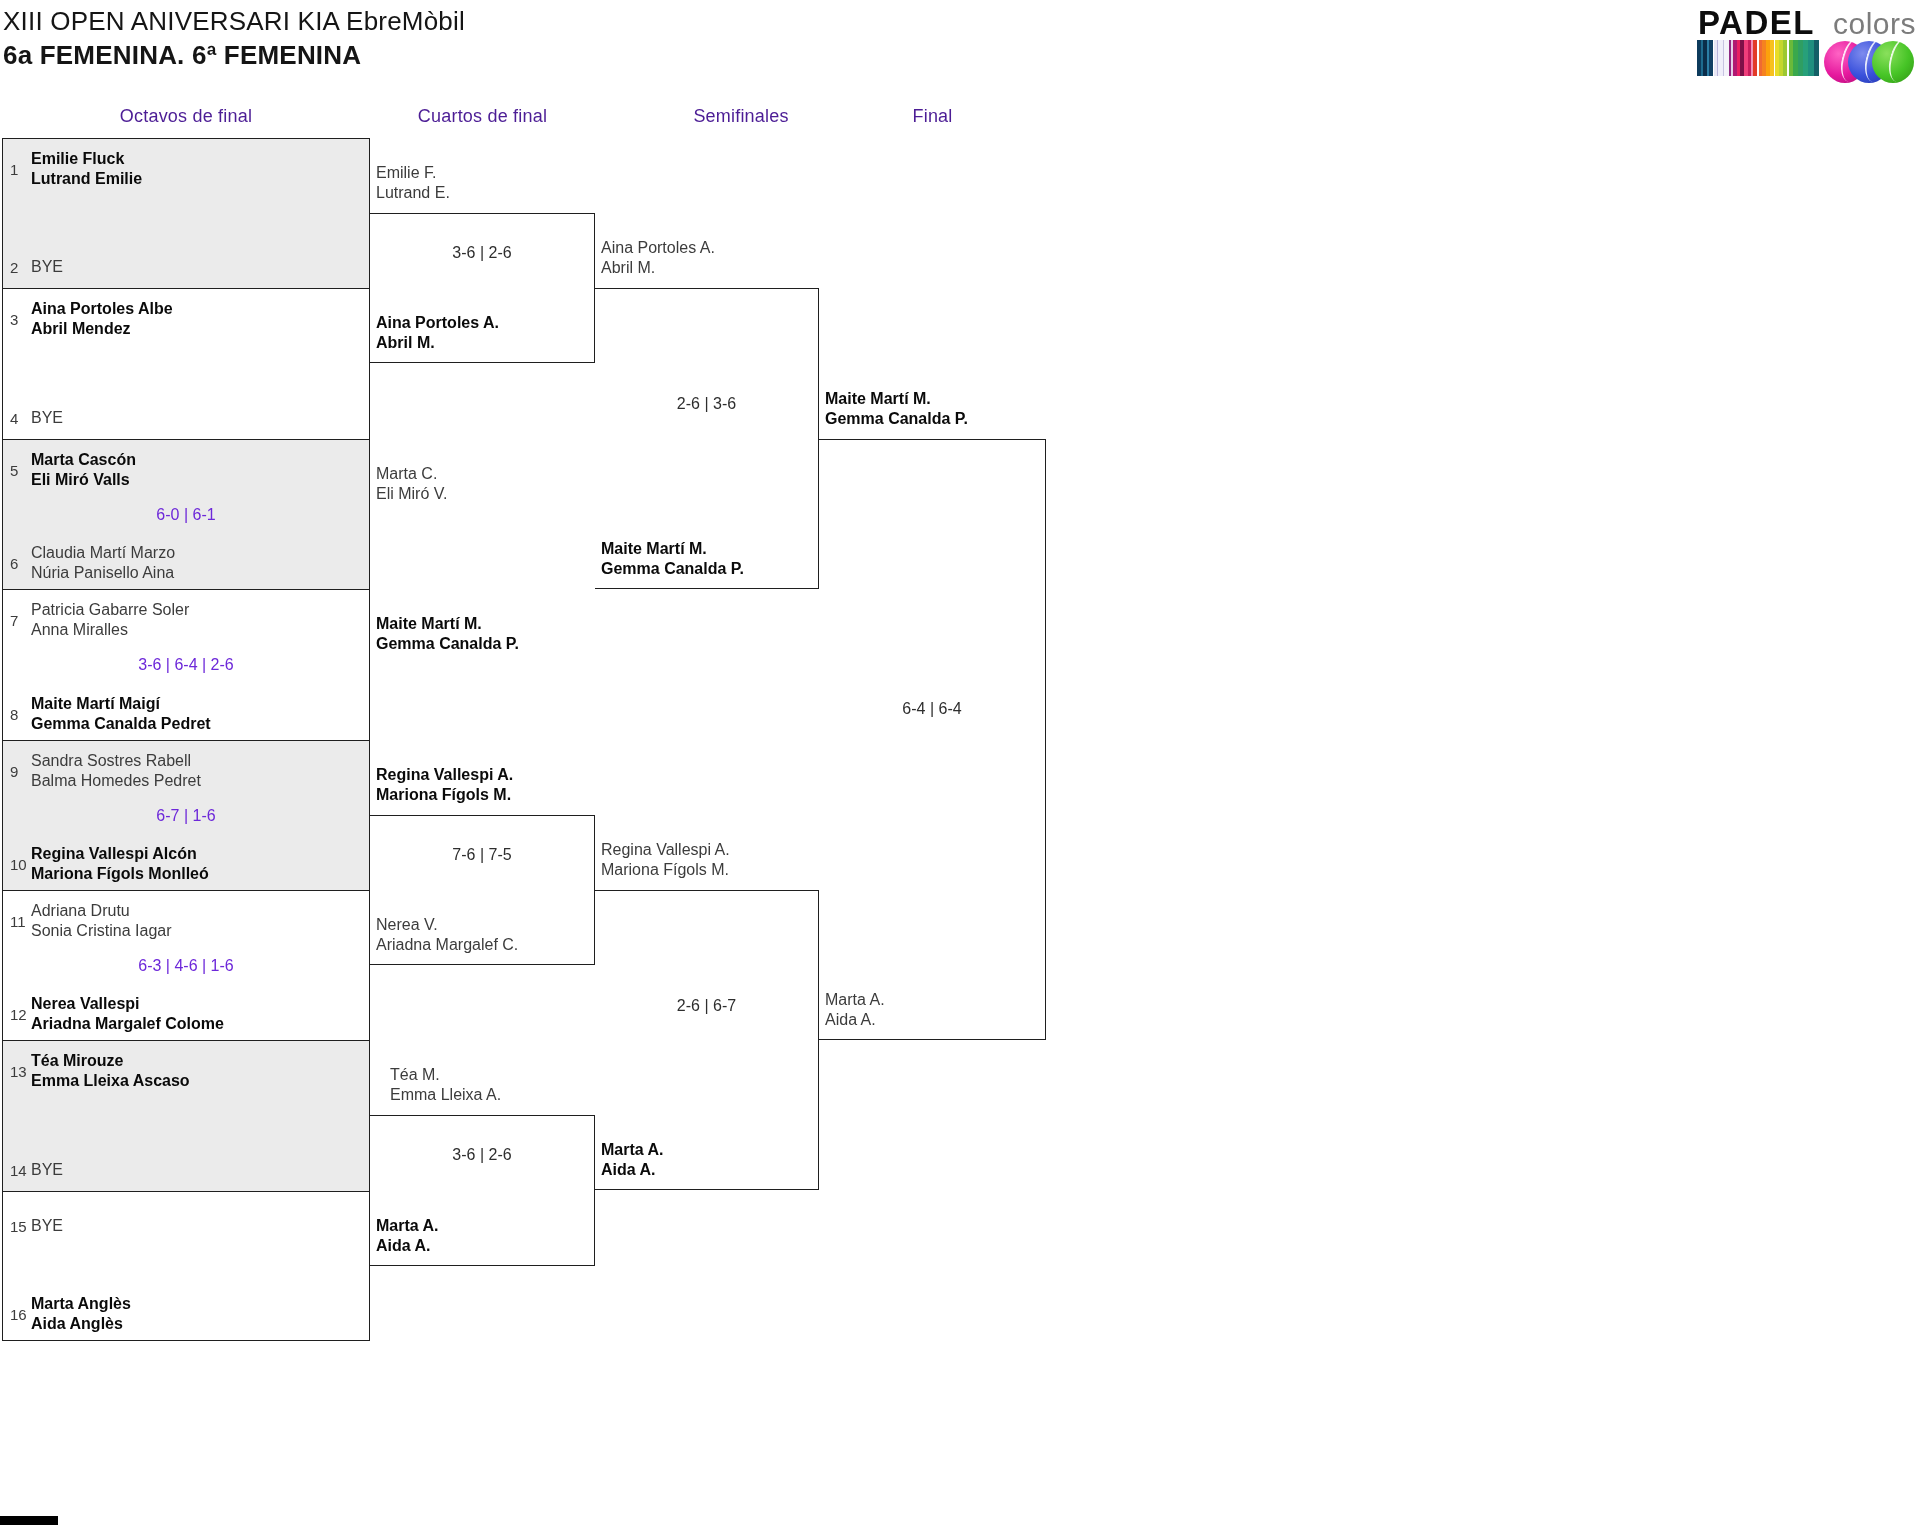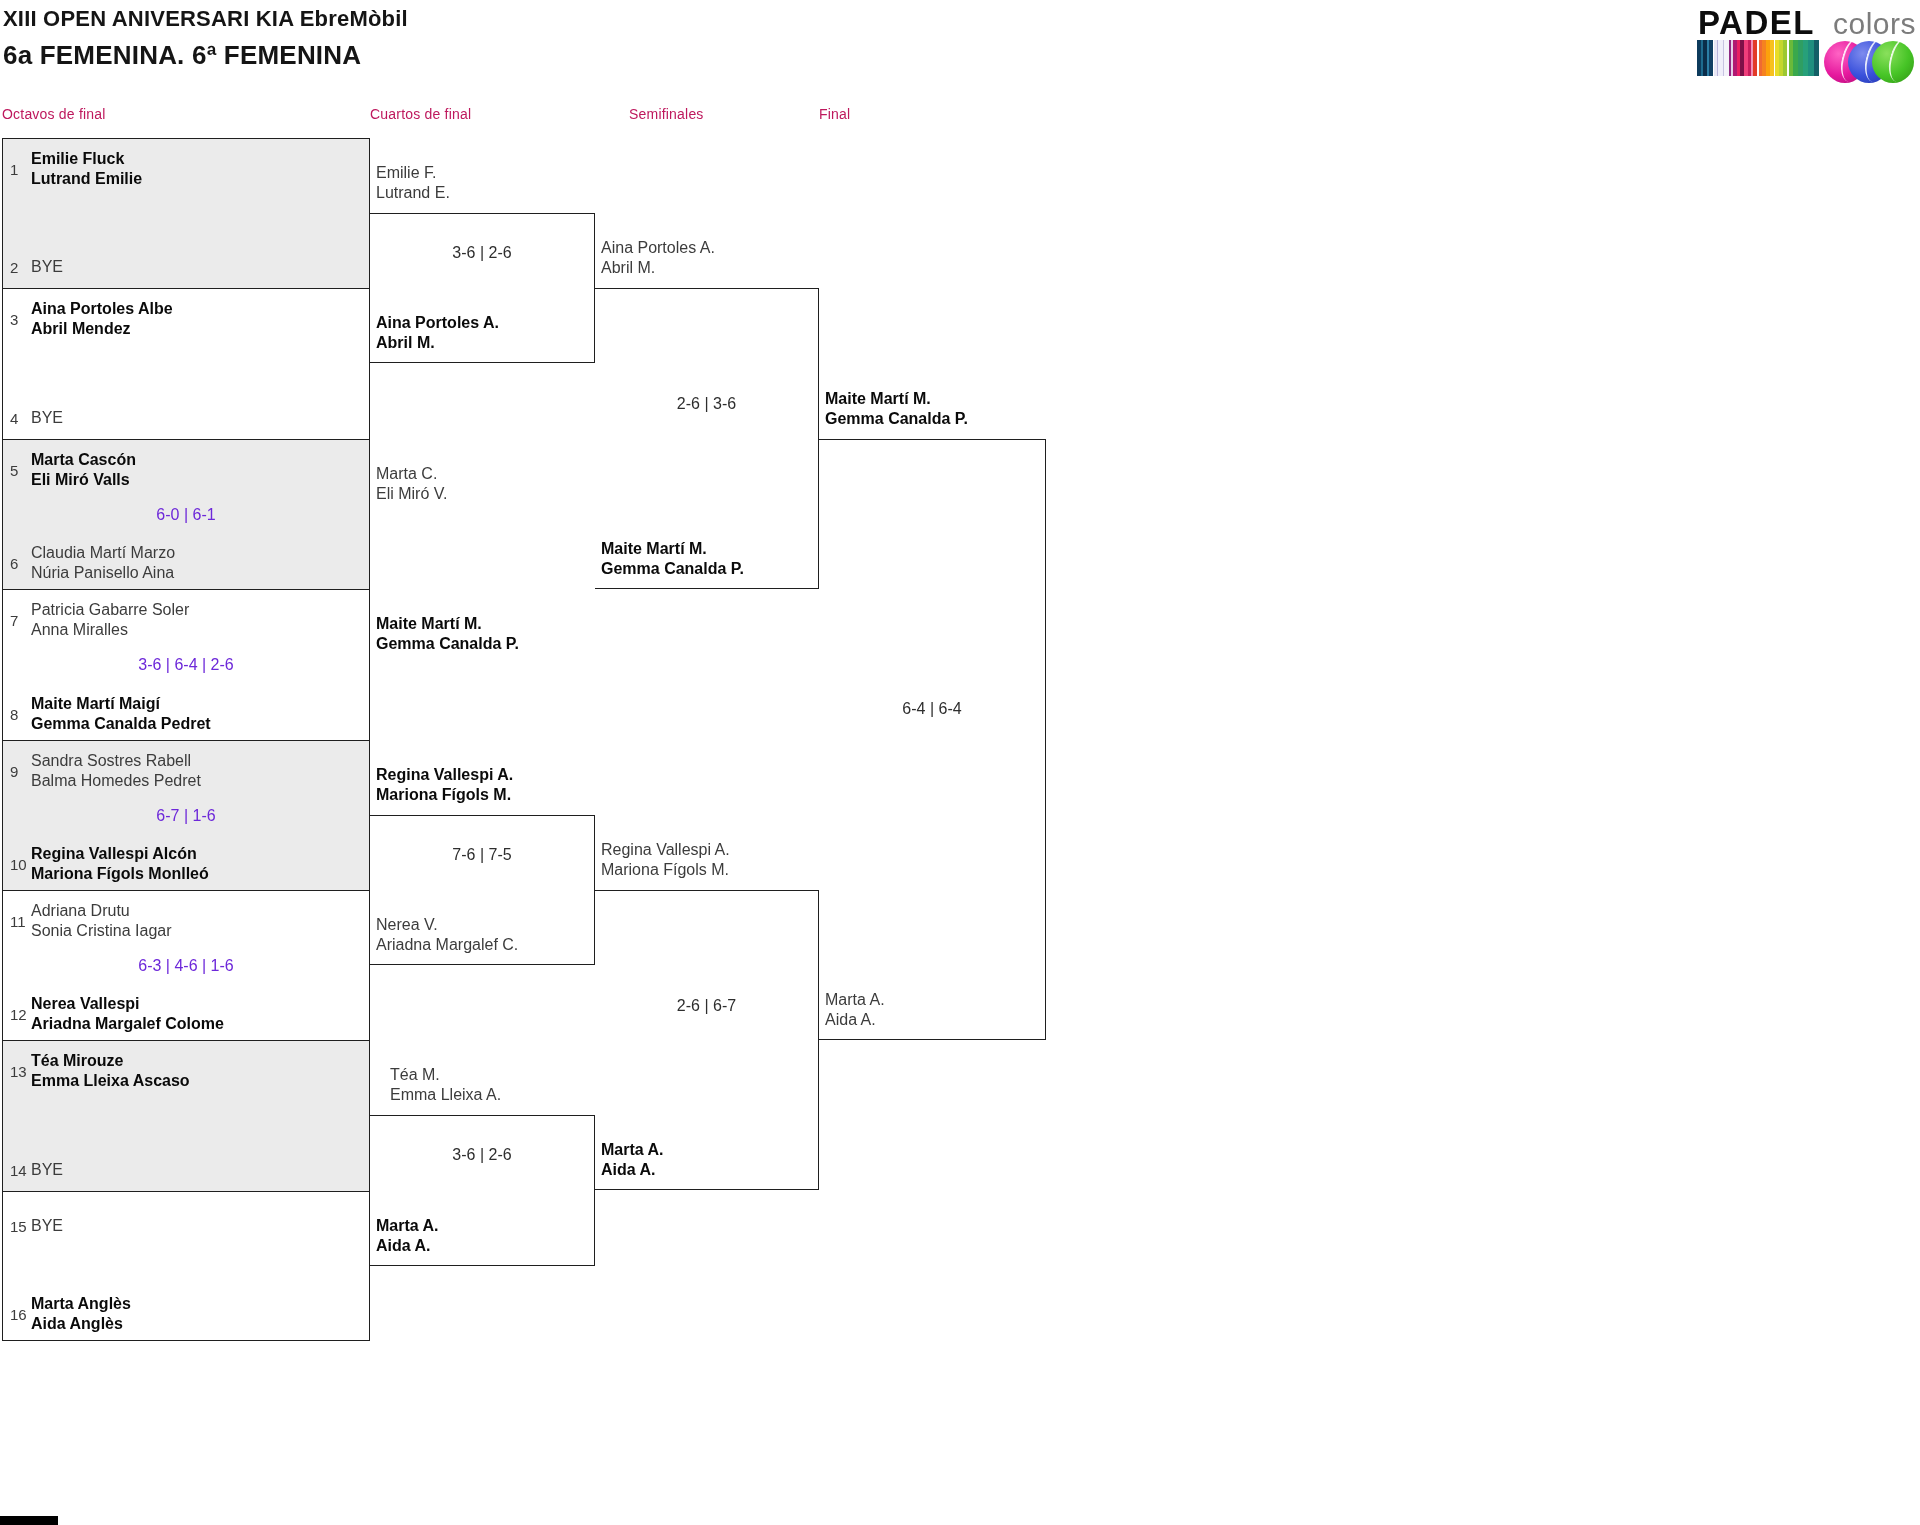--- a/index.html
+++ b/index.html
@@ -1,20 +1,20 @@
 <!DOCTYPE html>
 <html><head>
 <meta charset="utf-8">
 <style>
   html,body{margin:0;padding:0;background:#fff;}
   #page{position:relative;width:1920px;height:1525px;background:#fff;overflow:hidden;
         font-family:"Liberation Sans","DejaVu Sans",sans-serif;color:#161616;}
 
   
-  .title{position:absolute;left:3px;top:6px;font-size:22px;font-weight:700;color:#151515;letter-spacing:.2px;}
+  .title{position:absolute;left:3px;top:6px;font-size:26px;font-weight:400;color:#151515;letter-spacing:.2px;}
   .subtitle{position:absolute;left:3px;top:40px;font-size:26px;font-weight:700;color:#151515;letter-spacing:.2px;}
 
   
   .logo-brand{position:absolute;left:1698px;top:4px;font-size:33px;font-weight:700;color:#0d0d0d;letter-spacing:1.5px;}
   .logo-sub{position:absolute;left:1833px;top:7px;font-size:30px;font-weight:400;color:#7c7c7c;letter-spacing:.5px;}
   .logo-barcode{position:absolute;left:1697px;top:40px;width:122px;height:36px;
     background:linear-gradient(90deg,
       #0d3b5c 0 3%,#1d6a8e 3% 5%,#0a2d4a 5% 8%,#2b7ea6 8% 10%,#123f63 10% 13%,#fff 13% 14%,
       #e9e7f5 14% 16%,#b9b4da 16% 17.5%,#efeefa 17.5% 21%,#c7c3e2 21% 22.5%,#f4f3fb 22.5% 26%,
       #8e2a84 26% 28%,#e5d0e8 28% 29.5%,#b01873 29.5% 33%,#e91e63 33% 35.5%,#7e1048 35.5% 38.5%,
@@ -23,21 +23,21 @@
       #e8dc28 64% 67%,#c5d62e 67% 70.5%,#9cc832 70.5% 74%,#fff 74% 75%,#6ab93a 75% 79%,
       #3aa84c 79% 83%,#2f9e62 83% 87%,#27a07a 87% 91%,#1f8f7e 91% 96%,#135f66 96% 100%);}
   .ball{position:absolute;top:41px;width:42px;height:42px;border-radius:50%;}
   .ball i{position:absolute;top:-5px;left:42%;width:62%;height:112%;border-left:2.5px solid rgba(255,255,255,.85);
           border-radius:50%;transform:rotate(16deg);box-sizing:border-box;}
   .ball-pink{left:1824px;background:radial-gradient(circle at 35% 30%,#ff63c4 0%,#e5189d 55%,#ad0c73 100%);z-index:1;}
   .ball-blue{left:1848px;background:radial-gradient(circle at 35% 30%,#7e8bee 0%,#3950db 55%,#2436a8 100%);z-index:2;}
   .ball-green{left:1872px;background:radial-gradient(circle at 35% 30%,#8ae05c 0%,#46c426 55%,#2f9212 100%);z-index:3;}
 
   
-  .colhead{position:absolute;top:106px;font-size:14px;font-weight:400;color:#be185d;letter-spacing:.2px;}
+  .colhead{position:absolute;top:106px;font-size:18px;font-weight:400;color:#4c1d95;text-align:center;letter-spacing:.2px;}
 
   
   .r16{position:absolute;left:2px;width:368px;box-sizing:border-box;
        border-top:1.5px solid #1f1f1f;border-left:1.5px solid #1f1f1f;border-right:1.5px solid #1f1f1f;background:#fff;}
   .r16.gray{background:#ebebeb;}
   .r16.last{border-bottom:1.5px solid #1f1f1f;}
   .slot{position:absolute;left:7px;right:6px;display:flex;align-items:center;}
   .slot-top{top:10px;}
   .slot-bottom{bottom:6px;}
   .slot-top.bye{top:24px;}

